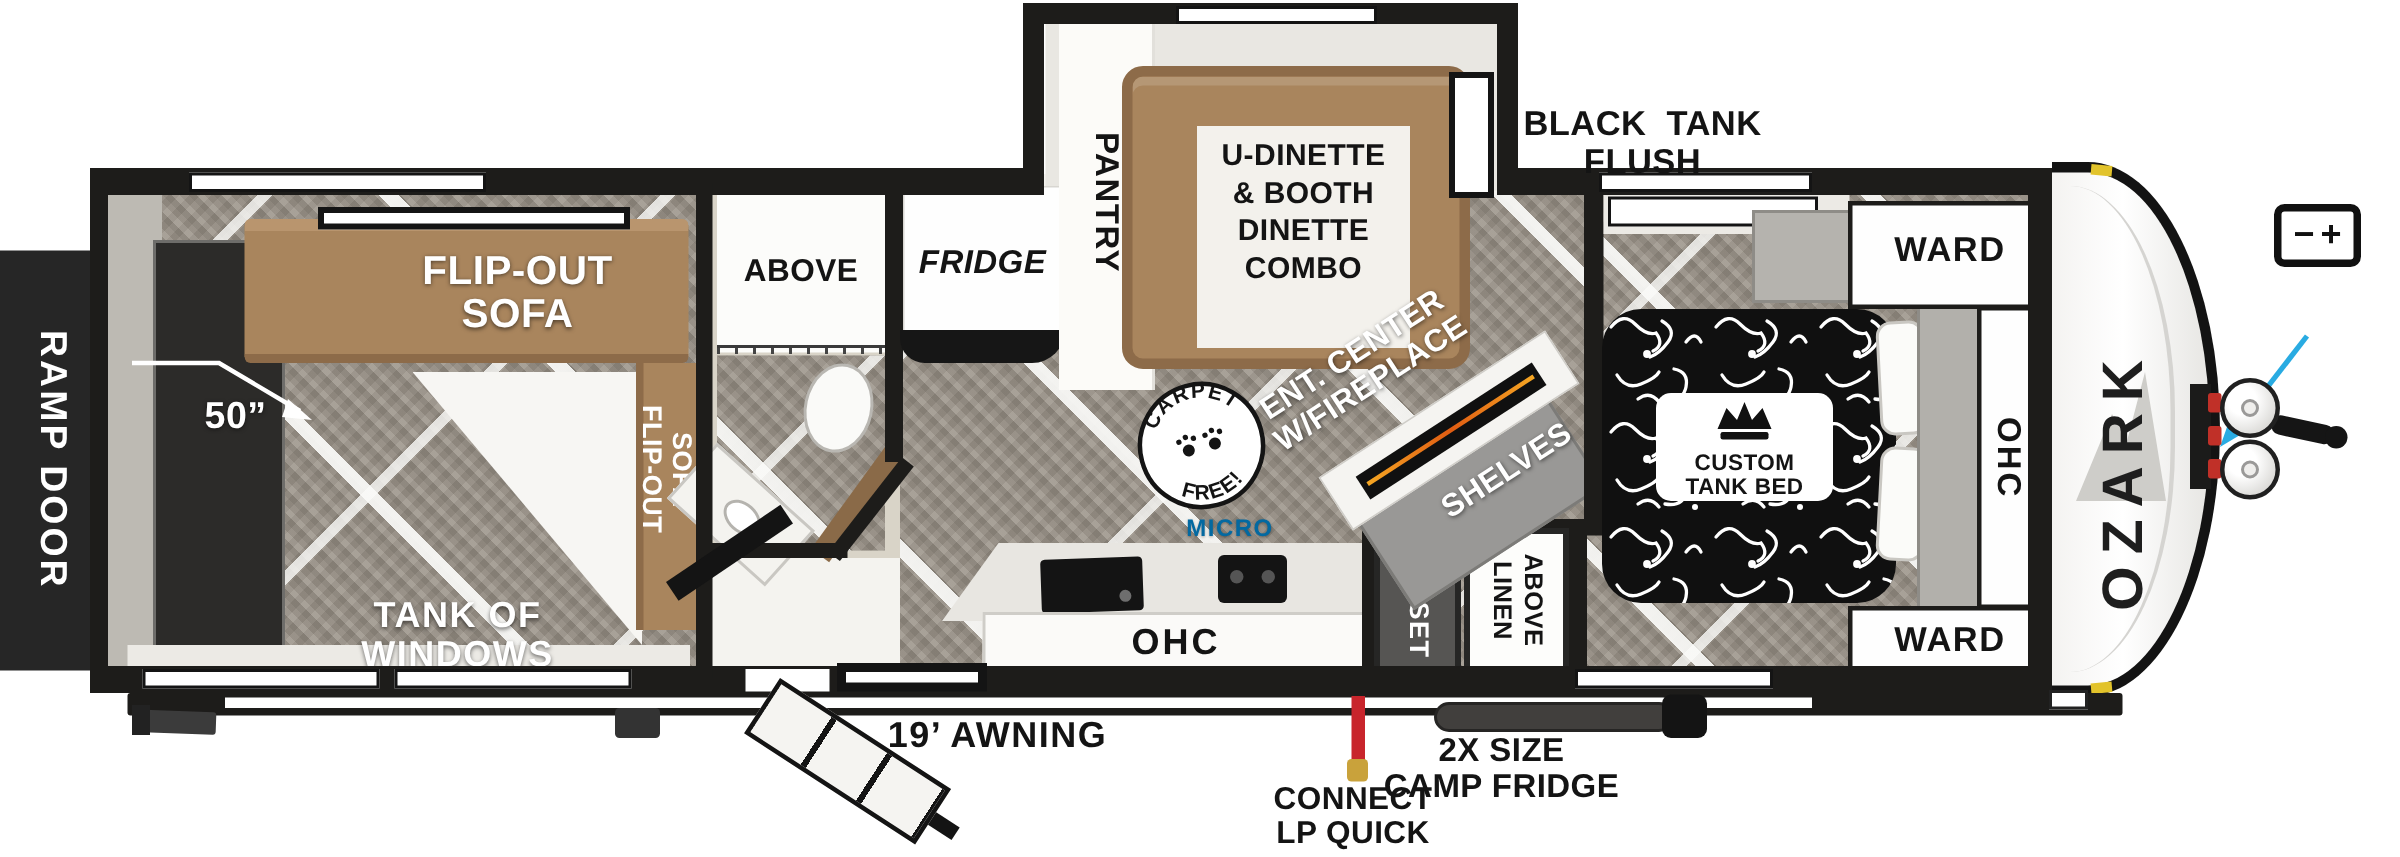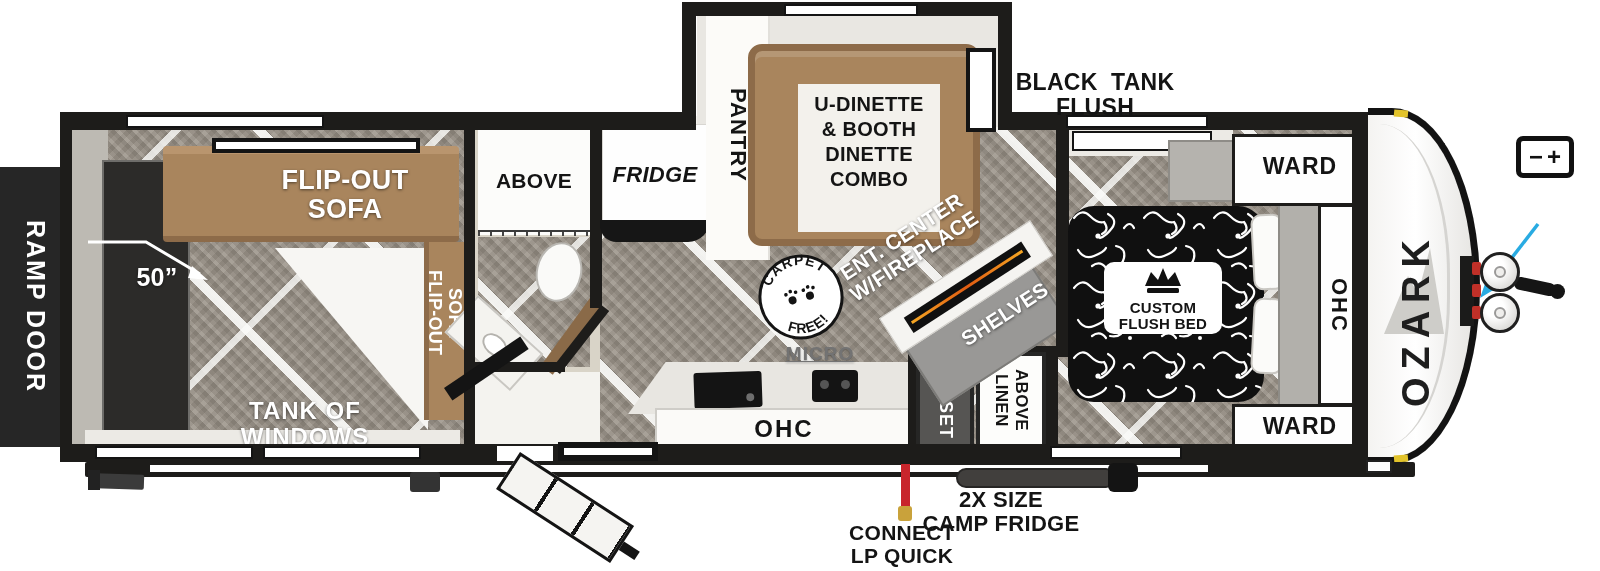--- a/index.html
+++ b/index.html
@@ -88,21 +88,21 @@
   <div class="abs" style="left:628px;top:362px;width:290px;height:52px;background:#e8e6e1;clip-path:polygon(13% 0,100% 0,100% 100%,0 100%);"></div>
   <div class="abs" style="left:694px;top:372px;width:68px;height:36px;background:#141414;border-radius:3px;transform:rotate(-2deg);">
     <div class="abs" style="right:8px;bottom:6px;width:8px;height:8px;border-radius:50%;background:#6e6e6e;"></div>
   </div>
   <div class="abs" style="left:812px;top:370px;width:46px;height:32px;background:#141414;border-radius:4px;">
     <div class="abs" style="left:8px;top:10px;width:9px;height:9px;border-radius:50%;background:#555;"></div>
     <div class="abs" style="right:8px;top:10px;width:9px;height:9px;border-radius:50%;background:#555;"></div>
   </div>
   <div class="abs" style="left:655px;top:408px;width:258px;height:38px;background:#fbfaf8;border:2px solid #cfcdc8;"></div>
   <div class="lbl" style="left:655px;top:416px;width:258px;font-size:24px;letter-spacing:2px;">OHC</div>
-  <div class="lbl" style="left:770px;top:344px;width:100px;font-size:19px;color:#737373;text-shadow:0 1px 2px rgba(0,0,0,.35);letter-spacing:1px;text-decoration:underline;">MICRO</div>
+  <div class="lbl" style="left:770px;top:344px;width:100px;font-size:16px;color:#0369a1;text-shadow:0 1px 2px rgba(0,0,0,.35);letter-spacing:1px;">MICRO</div>
 
   <div class="wall" style="left:908px;top:346px;width:150px;height:8px;"></div>
   <div class="wall" style="left:908px;top:346px;width:8px;height:104px;"></div>
   <div class="wall" style="left:1046px;top:346px;width:12px;height:104px;"></div>
   <div class="abs cflex" style="left:916px;top:352px;width:58px;height:96px;background:#565553;border:4px solid #262625;">
     <span class="v lbl wlbl" style="position:static;font-size:18px;text-shadow:none;letter-spacing:1px;">CLOSET</span>
   </div>
   <div class="abs cflex" style="left:976px;top:352px;width:70px;height:96px;background:#fdfdfb;border:4px solid #262625;gap:2px;">
     <span class="v lbl" style="position:static;font-size:17px;">LINEN</span>
     <span class="v lbl" style="position:static;font-size:17px;">ABOVE</span>
@@ -182,21 +182,21 @@
   <div class="abs" style="left:1252px;top:298px;width:32px;height:76px;background:#fbfbf9;border:2px solid #c9c7c2;border-radius:10px;transform:rotate(3deg);"></div>
   <div class="abs" style="left:1278px;top:196px;width:42px;height:212px;background:#b2b0ab;border:2px solid #8e8c87;"></div>
 
   <div class="abs" style="left:1104px;top:262px;width:118px;height:72px;background:#fff;border-radius:10px;text-align:center;">
     <svg width="44" height="30" viewBox="0 0 44 30" style="margin-top:4px;">
       <path d="M4 20 L10 6 L17 14 L22 2 L27 14 L34 6 L40 20 Z" fill="#111"></path>
       <rect x="6" y="22" width="32" height="5" rx="1.5" fill="#111"></rect>
     </svg>
     <div class="lbl" style="position:static;font-size:15px;">
       <div>CUSTOM</div>
-      <div>FLUSH BED</div>
+      <div>TANK BED</div>
     </div>
   </div>
 
   <div class="abs cab" style="left:1232px;top:134px;width:128px;height:72px;"></div>
   <div class="lbl" style="left:1240px;top:154px;width:120px;font-size:23px;letter-spacing:1px;">WARD</div>
   <div class="abs cab cflex" style="left:1318px;top:204px;width:42px;height:202px;">
     <span class="v lbl" style="position:static;font-size:22px;letter-spacing:2px;">OHC</span>
   </div>
   <div class="abs cab" style="left:1232px;top:404px;width:128px;height:44px;"></div>
   <div class="lbl" style="left:1240px;top:414px;width:120px;font-size:23px;letter-spacing:1px;">WARD</div>
@@ -265,20 +265,21 @@
     <div class="abs" style="left:11px;top:11px;width:12px;height:12px;border-radius:50%;border:2px solid #9a9998;background:#efeeec;"></div>
   </div>
   <div class="abs" style="left:1480px;top:293px;width:40px;height:40px;border-radius:50%;border:3px solid #202020;background:radial-gradient(circle at 35% 35%, #fff 30%, #d9d8d5 80%);">
     <div class="abs" style="left:11px;top:11px;width:12px;height:12px;border-radius:50%;border:2px solid #9a9998;background:#efeeec;"></div>
   </div>
 
   <div class="lbl" style="left:995px;top:70px;width:200px;font-size:23px;">
     <div style="white-space:pre;">BLACK  TANK</div>
     <div>FLUSH</div>
   </div>
+  <div class="lbl" style="left:560px;top:478px;width:210px;font-size:24px;letter-spacing:1px;">19’ AWNING</div>
   <div class="lbl" style="left:812px;top:522px;width:180px;font-size:21px;">
     <div>CONNECT</div>
     <div>LP QUICK</div>
   </div>
   <div class="lbl" style="left:876px;top:488px;width:250px;font-size:22px;">
     <div>2X SIZE</div>
     <div>CAMP FRIDGE</div>
   </div>
 
 </div>

